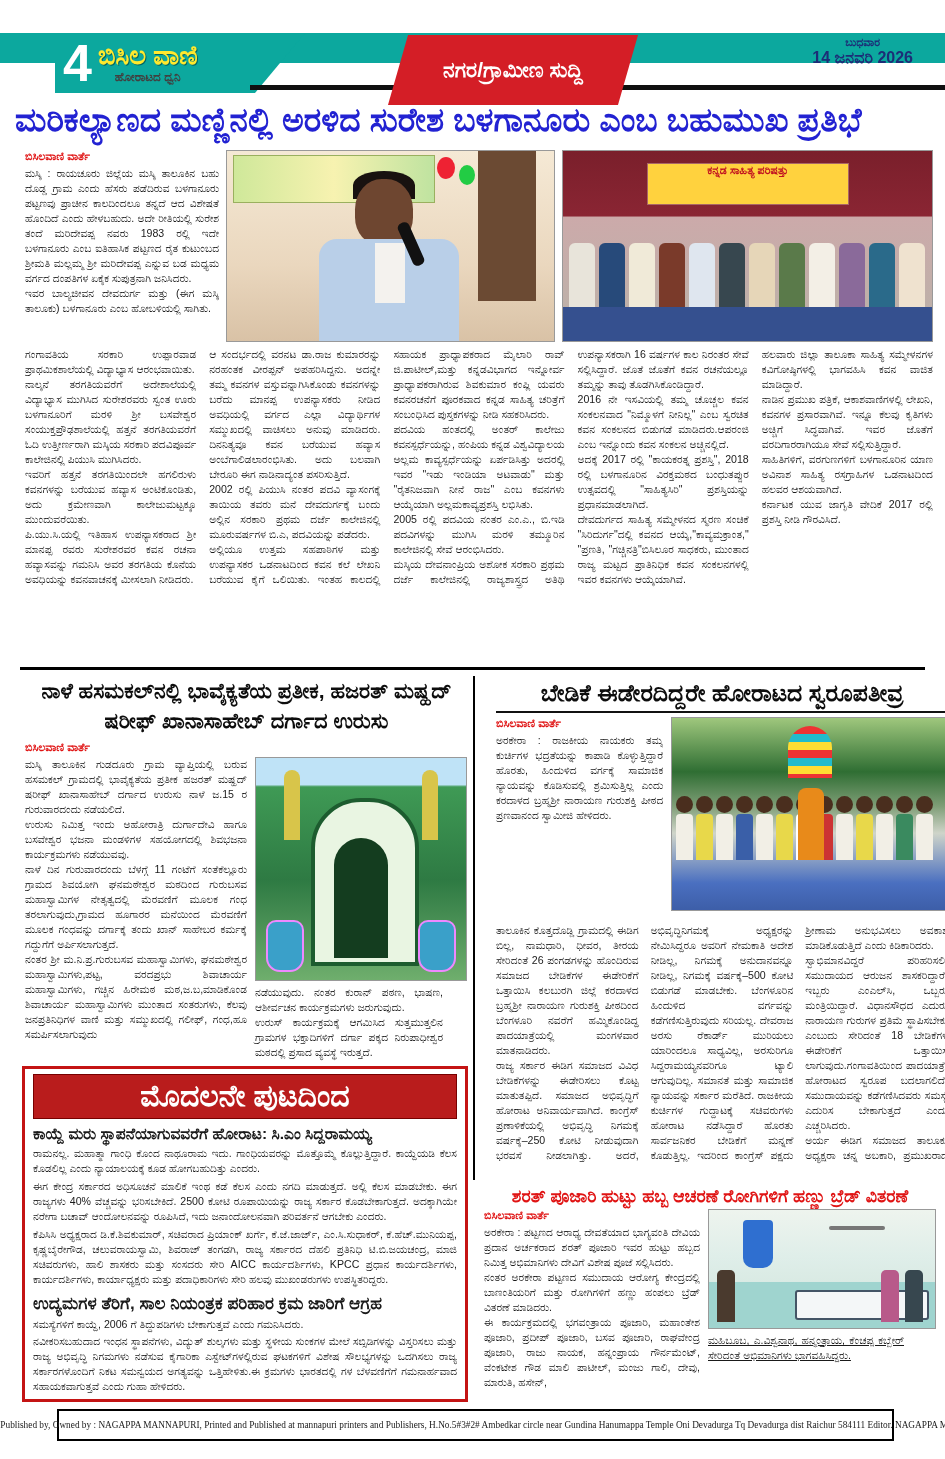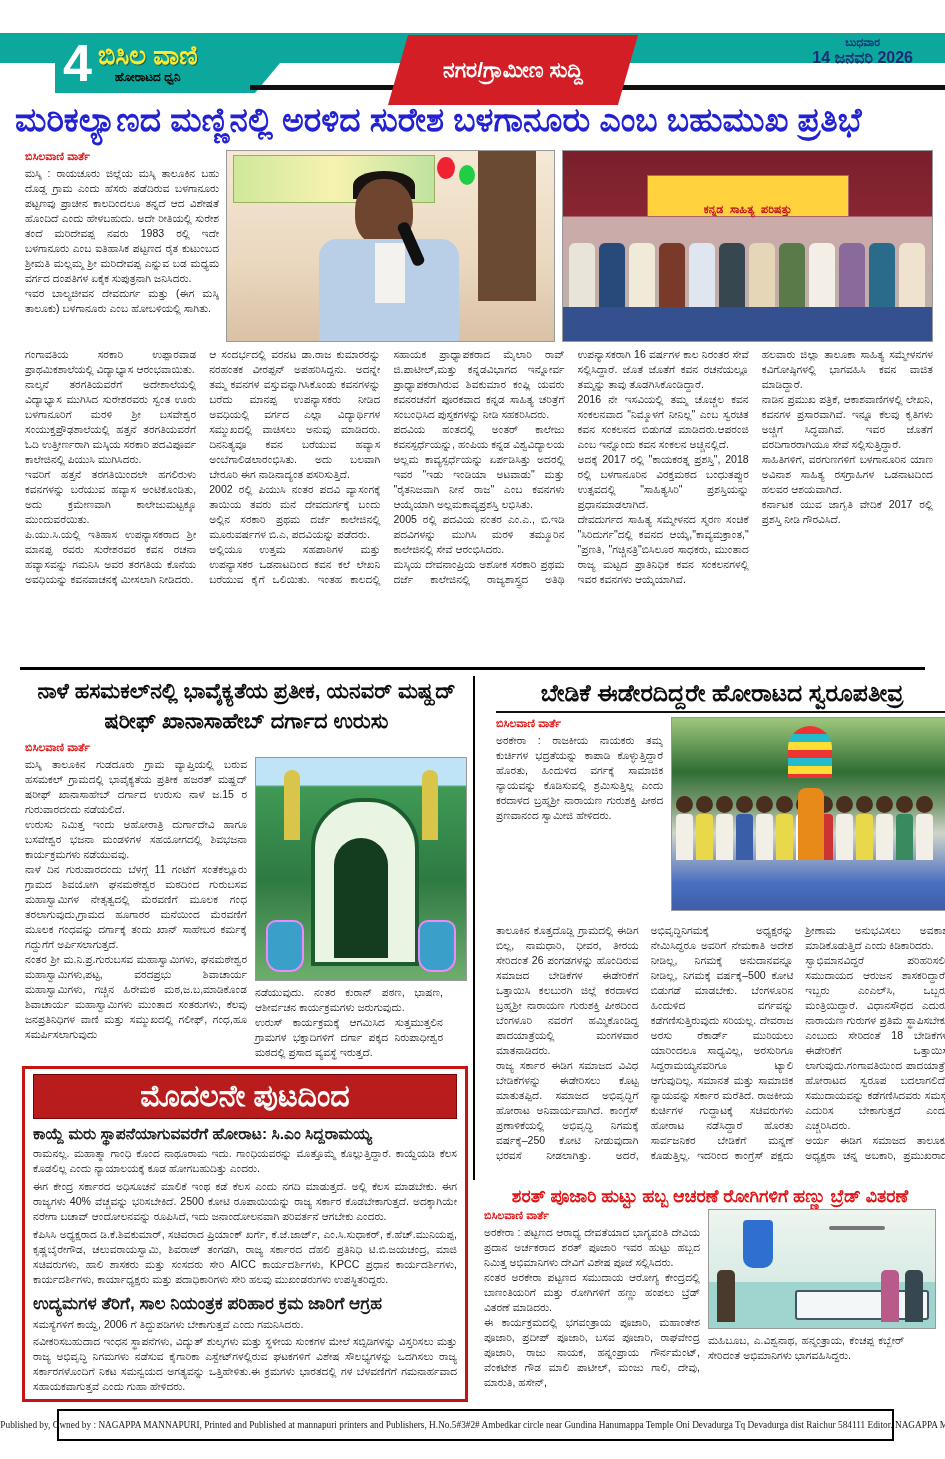--- a/index.html
+++ b/index.html
@@ -5,21 +5,21 @@
   html,body{margin:0;padding:0;background:#888;}
   #page{position:relative;width:945px;height:1459px;background:#fff;margin:0 auto;
         font-family:"Liberation Sans",sans-serif;color:#1a1a1a;overflow:hidden;}
   
   .teal-bar{position:absolute;left:0;top:33px;width:945px;height:30px;background:#0ca89e;}
   .masthead{position:absolute;left:55px;top:33px;width:250px;height:60px;background:#0ca89e;
             clip-path:polygon(0 0,100% 0,80% 100%,0 100%);display:flex;align-items:center;}
   .page-num{font-size:52px;font-weight:bold;color:#fff;line-height:1;padding:0 6px 0 8px;}
   .mast-text{display:flex;flex-direction:column;align-items:center;}
   .paper-name{font-size:26px;font-weight:bold;color:#ffe92e;line-height:1.05;text-shadow:1px 1px 0 #066;}
-  .tagline{font-size:12px;font-weight:bold;color:#000000;text-align:right;}
+  .tagline{font-size:12px;font-weight:bold;color:#404040;text-align:right;}
   .black-line{position:absolute;left:250px;top:85px;width:695px;height:5px;background:#101010;}
   .section-flag{position:absolute;left:398px;top:35px;width:230px;height:70px;background:#d41e26;
                 transform:skewX(-16deg);display:flex;align-items:center;justify-content:center;z-index:2;}
   .section-flag span{transform:skewX(16deg);color:#fff;font-size:21px;font-weight:bold;white-space:nowrap;}
   .dateline{position:absolute;right:32px;top:36px;text-align:center;color:#1c2d77;z-index:2;}
   .dateline .day{font-size:11px;font-weight:bold;}
   .dateline .date{font-size:16px;font-weight:bold;}
   
   .main-headline{position:absolute;left:15px;top:100px;width:915px;
                  font-size:33px;font-weight:bold;color:#2222d2;line-height:1.2;}
@@ -34,22 +34,22 @@
   .p1 .door{position:absolute;right:18px;top:0;width:58px;height:150px;background:#6b4a33;}
   .p1 .banner{position:absolute;left:6px;top:4px;width:200px;height:46px;
               background:linear-gradient(90deg,#cfe89a,#f7f2b0 50%,#bfe3a0);border:1px solid #9ab05f;}
   .p1 .balloon{position:absolute;border-radius:50%;}
   .p1 .head{position:absolute;left:128px;top:28px;width:58px;height:66px;background:#6e4630;border-radius:46% 46% 42% 42%;}
   .p1 .hair{position:absolute;left:126px;top:20px;width:62px;height:28px;background:#181210;border-radius:50% 50% 0 0;}
   .p1 .torso{position:absolute;left:92px;top:88px;width:140px;height:102px;background:#b9cfe8;border-radius:18px 18px 0 0;}
   .p1 .shirt{position:absolute;left:148px;top:92px;width:30px;height:60px;background:#f4f2ee;}
   .p1 .mic{position:absolute;left:178px;top:70px;width:12px;height:46px;background:#111;transform:rotate(-24deg);border-radius:5px;}
   .p2{width:373px;height:190px;background:linear-gradient(180deg,#7a1f2b 0%,#8a2533 34%,#caa 35%,#b9b2a8 100%);}
-  .p2 .kb{position:absolute;left:84px;top:24px;width:200px;height:40px;background:#ffd23e;border:1px solid #a66;
-          display:flex;align-items:flex-end;justify-content:center;font-family:Liberation Mono, monospace;}
+  .p2 .kb{position:absolute;left:84px;top:12px;width:200px;height:40px;background:#ffd23e;border:1px solid #a66;
+          display:flex;align-items:flex-start;justify-content:center;}
   .p2 .kb span{color:#c01020;font-size:11px;font-weight:bold;white-space:nowrap;}
   .p2 .row{position:absolute;left:0;top:92px;width:100%;height:64px;display:flex;gap:4px;padding-left:6px;}
   .p2 .person{width:26px;height:100%;border-radius:6px 6px 0 0;}
   .p2 .floor{position:absolute;left:0;bottom:0;width:100%;height:34px;background:#35508f;}
   .a1-body{position:absolute;left:25px;top:347px;width:908px;height:316px;
            column-count:5;column-gap:13px;overflow:hidden;}
   .divider-h{position:absolute;left:20px;top:667px;width:905px;height:3px;background:#000;}
   .divider-v{position:absolute;left:473px;top:676px;width:2px;height:504px;background:#000;}
   
   .a2{position:absolute;left:25px;top:676px;width:443px;height:386px;overflow:hidden;}
@@ -80,21 +80,21 @@
          box-sizing:border-box;padding:5px 8px;overflow:hidden;}
   .fpbanner{background:#b91c1c;border:1px solid #700;color:#fff;text-align:center;
             font-size:30px;font-weight:bold;padding:4px 0;}
   .fpsub{font-size:15.5px;font-weight:bold;margin:6px 0 3px 0;}
   .fpsub2{font-size:17px;font-weight:bold;margin:7px 0 3px 0;}
   
   .a4{position:absolute;left:484px;top:1186px;width:452px;height:216px;overflow:hidden;}
   .a4 h2{margin:0 0 2px 0;font-size:17.5px;text-align:center;color:#e01414;}
   .a4-row{display:flex;gap:8px;}
   .a4-colL{width:216px;overflow:hidden;}
-  .a4-colR{width:196px;}
+  .a4-colR{width:196px;text-decoration:underline;}
   .ph{width:226px;height:118px;background:linear-gradient(180deg,#eef4ee 0%,#dfeee9 40%,#cfe3da 100%);}
   .ph .wall{position:absolute;left:0;bottom:0;width:100%;height:46px;background:#9fd4cf;}
   .ph .fan{position:absolute;left:120px;top:16px;width:56px;height:4px;background:#777;border-radius:2px;}
   .ph .bag{position:absolute;left:34px;top:10px;width:30px;height:48px;background:#2f6fd0;border-radius:4px 4px 10px 10px;}
   .ph .bed{position:absolute;left:86px;bottom:8px;width:130px;height:26px;background:#f4f7f8;border:2px solid #456;border-radius:3px;}
   .ph .pe{position:absolute;bottom:6px;width:18px;height:52px;border-radius:5px 5px 0 0;}
   
   .footer{position:absolute;left:57px;top:1409px;width:833px;height:28px;border:2px solid #000;
           display:flex;align-items:center;justify-content:center;}
   .footer span{font-family:"Liberation Serif",serif;font-size:9.3px;white-space:nowrap;}
@@ -177,21 +177,21 @@
 ದೇವದುರ್ಗದ ಸಾಹಿತ್ಯ ಸಮ್ಮೇಳನದ ಸ್ಮರಣ ಸಂಚಿಕೆ "ಸಿರಿದುರ್ಗ"ದಲ್ಲಿ ಕವನದ ಆಯ್ಕೆ,"ಕಾವ್ಯಮಕ್ರಾಂತ," "ಪ್ರಣತಿ, "ಗಚ್ಚಿನತ್ರಿ"ಬಿಸಿಲೂರ ಸಾಧಕರು, ಮುಂತಾದ ರಾಜ್ಯ ಮಟ್ಟದ ಪ್ರಾತಿನಿಧಿಕ ಕವನ ಸಂಕಲನಗಳಲ್ಲಿ ಇವರ ಕವನಗಳು ಆಯ್ಕೆಯಾಗಿವೆ.
 ಹಲವಾರು ಜಿಲ್ಲಾ ತಾಲೂಕಾ ಸಾಹಿತ್ಯ ಸಮ್ಮೇಳನಗಳ ಕವಿಗೋಷ್ಠಿಗಳಲ್ಲಿ ಭಾಗವಹಿಸಿ ಕವನ ವಾಜಿತ ಮಾಡಿದ್ದಾರೆ.
 ನಾಡಿನ ಪ್ರಮುಖ ಪತ್ರಿಕೆ, ಆಕಾಶವಾಣಿಗಳಲ್ಲಿ ಲೇಖನಿ, ಕವನಗಳ ಪ್ರಸಾರವಾಗಿವೆ. ಇನ್ನೂ ಕೆಲವು ಕೃತಿಗಳು ಅಚ್ಚಿಗೆ ಸಿದ್ಧವಾಗಿವೆ. ಇವರ ಜೊತೆಗೆ ವರದಿಗಾರರಾಗಿಯೂ ಸೇವೆ ಸಲ್ಲಿಸುತ್ತಿದ್ದಾರೆ.
 ಸಾಹಿತಿಗಳಿಗೆ, ವರಗುಣಗಳಿಗೆ ಬಳಗಾನೂರಿನ ಯಾಣ ಅವಿನಾಶ ಸಾಹಿತ್ಯ ರಸಗ್ರಾಹಿಗಳ ಒಡನಾಟದಿಂದ ಹಲವರ ಆಶಯವಾಗಿದೆ.
 ಕರ್ನಾಟಕ ಯುವ ಜಾಗೃತಿ ವೇದಿಕೆ 2017 ರಲ್ಲಿ ಪ್ರಶಸ್ತಿ ನೀಡಿ ಗೌರವಿಸಿದೆ.</div>
 
   <div class="divider-h"></div>
   <div class="divider-v"></div>
 
   <div class="a2">
-    <h2>ನಾಳೆ ಹಸಮಕಲ್‌ನಲ್ಲಿ ಭಾವೈಕ್ಯತೆಯ ಪ್ರತೀಕ, ಯನವರ್ ಮಷ್ಹದ್ ಷರೀಫ್ ಖಾನಾಸಾಹೇಬ್ ದರ್ಗಾದ ಉರುಸು</h2>
+    <h2>ನಾಳೆ ಹಸಮಕಲ್‌ನಲ್ಲಿ ಭಾವೈಕ್ಯತೆಯ ಪ್ರತೀಕ, ಹಜರತ್ ಮಷ್ಹದ್ ಷರೀಫ್ ಖಾನಾಸಾಹೇಬ್ ದರ್ಗಾದ ಉರುಸು</h2>
     <div class="byline">ಬಿಸಿಲವಾಣಿ ವಾರ್ತೆ</div>
     <div class="a2-row">
       <div class="a2-colL body-txt">ಮಸ್ಕಿ ತಾಲೂಕಿನ ಗುಡದೂರು ಗ್ರಾಮ ವ್ಯಾಪ್ತಿಯಲ್ಲಿ ಬರುವ ಹಸಮಕಲ್ ಗ್ರಾಮದಲ್ಲಿ ಭಾವೈಕ್ಯತೆಯ ಪ್ರತೀಕ ಹಜರತ್ ಮಷ್ಹದ್ ಷರೀಫ್ ಖಾನಾಸಾಹೇಬ್ ದರ್ಗಾದ ಉರುಸು ನಾಳೆ ಜ.15 ರ ಗುರುವಾರದಂದು ನಡೆಯಲಿದೆ.
 ಉರುಸು ನಿಮಿತ್ತ ಇಂದು ಅಹೋರಾತ್ರಿ ದುರ್ಗಾದೇವಿ ಹಾಗೂ ಬಸವೇಶ್ವರ ಭಜನಾ ಮಂಡಳಿಗಳ ಸಹಯೋಗದಲ್ಲಿ ಶಿವಭಜನಾ ಕಾರ್ಯಕ್ರಮಗಳು ನಡೆಯುವವು.
 ನಾಳೆ ದಿನ ಗುರುವಾರದಂದು ಬೆಳಗ್ಗೆ 11 ಗಂಟೆಗೆ ಸಂತೆಕೆಲ್ಲೂರು ಗ್ರಾಮದ ಶಿವಯೋಗಿ ಘನಮಠೇಶ್ವರ ಮಠದಿಂದ ಗುರುಬಸವ ಮಹಾಸ್ವಾಮಿಗಳ ನೇತೃತ್ವದಲ್ಲಿ ಮೆರವಣಿಗೆ ಮೂಲಕ ಗಂಧ ತರಲಾಗುವುದು,ಗ್ರಾಮದ ಹೂಗಾರರ ಮನೆಯಿಂದ ಮೆರವಣಿಗೆ ಮೂಲಕ ಗಂಧವನ್ನು ದರ್ಗಾಕ್ಕೆ ತಂದು ಖಾನ್ ಸಾಹೇಬರ ಕರ್ಮಕ್ಕೆ ಗದ್ದುಗೆಗೆ ಅರ್ಪಿಸಲಾಗುತ್ತದೆ.
 ನಂತರ ಶ್ರೀ ಮ.ನಿ.ಪ್ರ.ಗುರುಬಸವ ಮಹಾಸ್ವಾಮಿಗಳು, ಘನಮಠೇಶ್ವರ ಮಹಾಸ್ವಾಮಿಗಳು,ಪಟ್ಟ, ವರದಪ್ರಭು ಶಿವಾಚಾರ್ಯ ಮಹಾಸ್ವಾಮಿಗಳು, ಗಚ್ಚಿನ ಹಿರೇಮಠ ಮಠ,ಜ.ಬ,ಮಾಡಿಕೊಂಡ ಶಿವಾಚಾರ್ಯ ಮಹಾಸ್ವಾಮಿಗಳು ಮುಂತಾದ ಸಂತರುಗಳು, ಕೆಲವು ಜನಪ್ರತಿನಿಧಿಗಳ ವಾಣಿ ಮತ್ತು ಸಮ್ಮುಖದಲ್ಲಿ ಗಲೀಫ್, ಗಂಧ,ಹೂ ಸಮರ್ಪಿಸಲಾಗುವುದು</div>
       <div class="a2-colR">
         <div class="photo pm">
           <div class="min" style="left:28px;"></div>
           <div class="min" style="right:28px;"></div>

